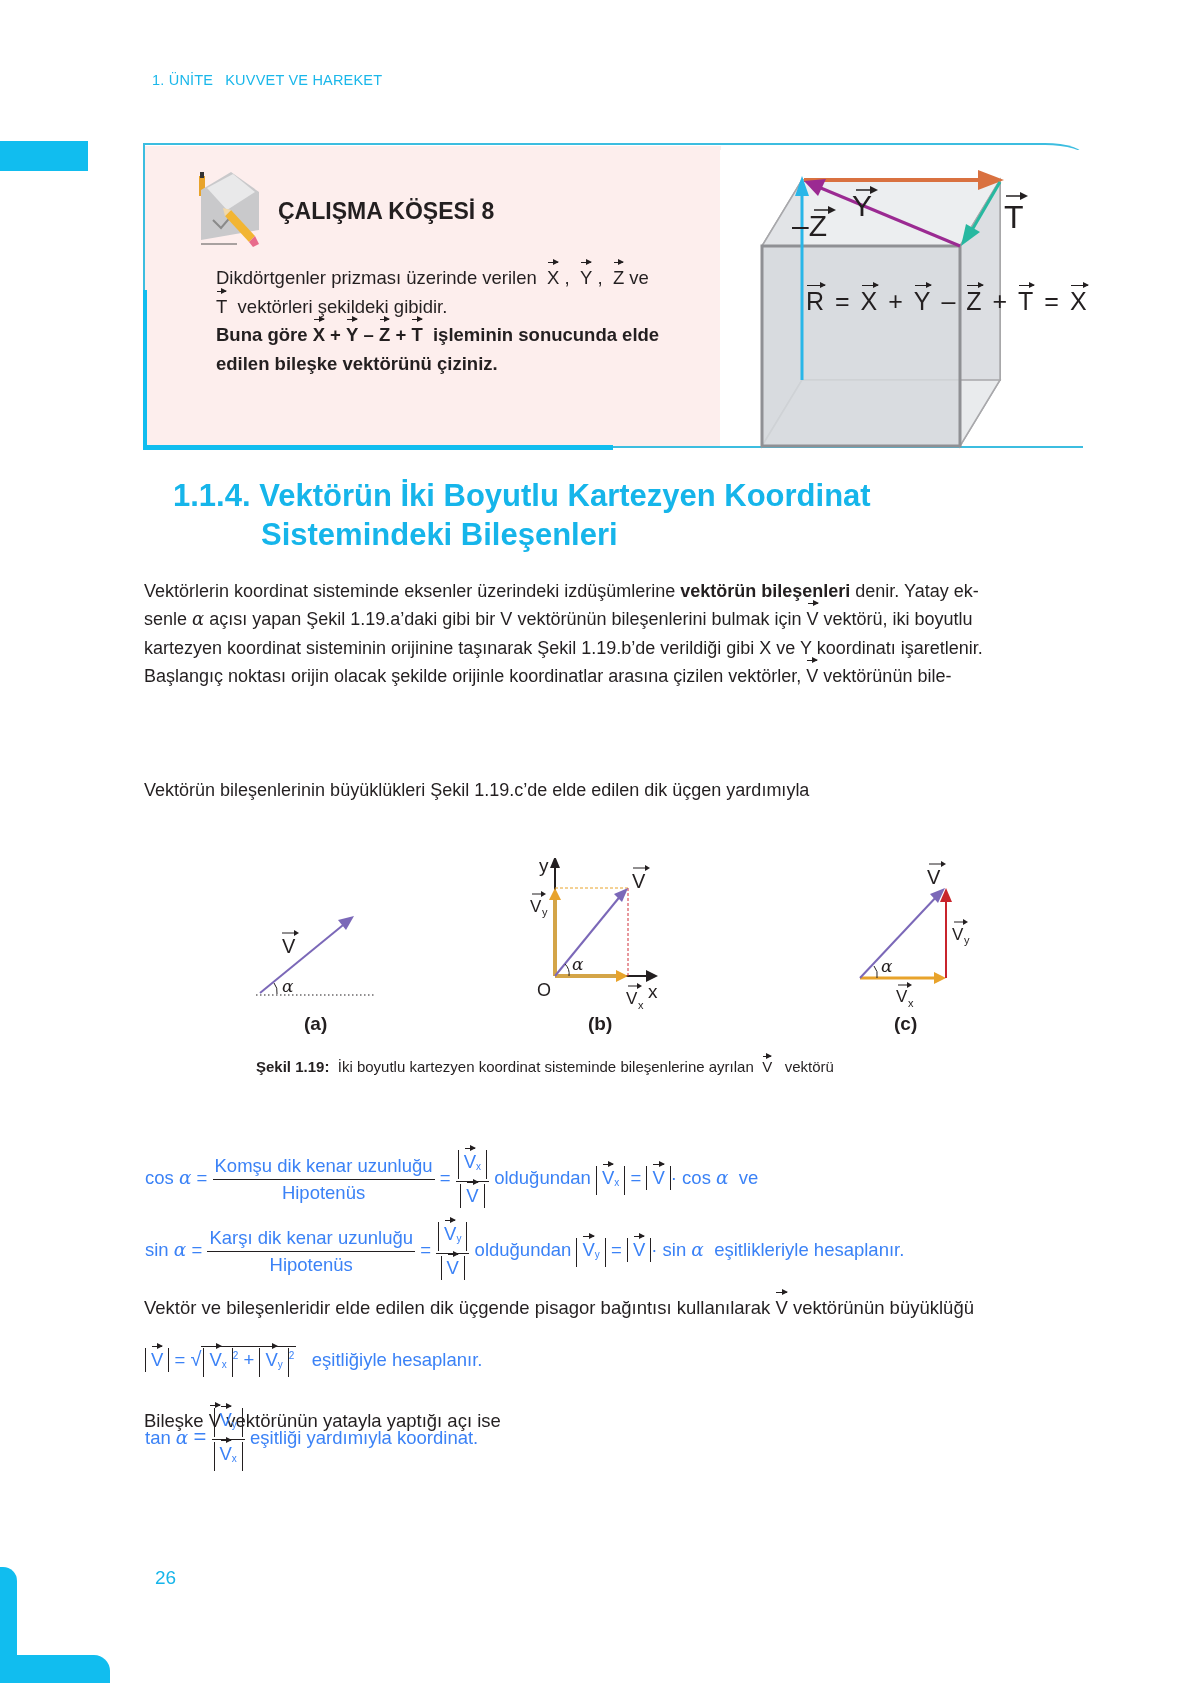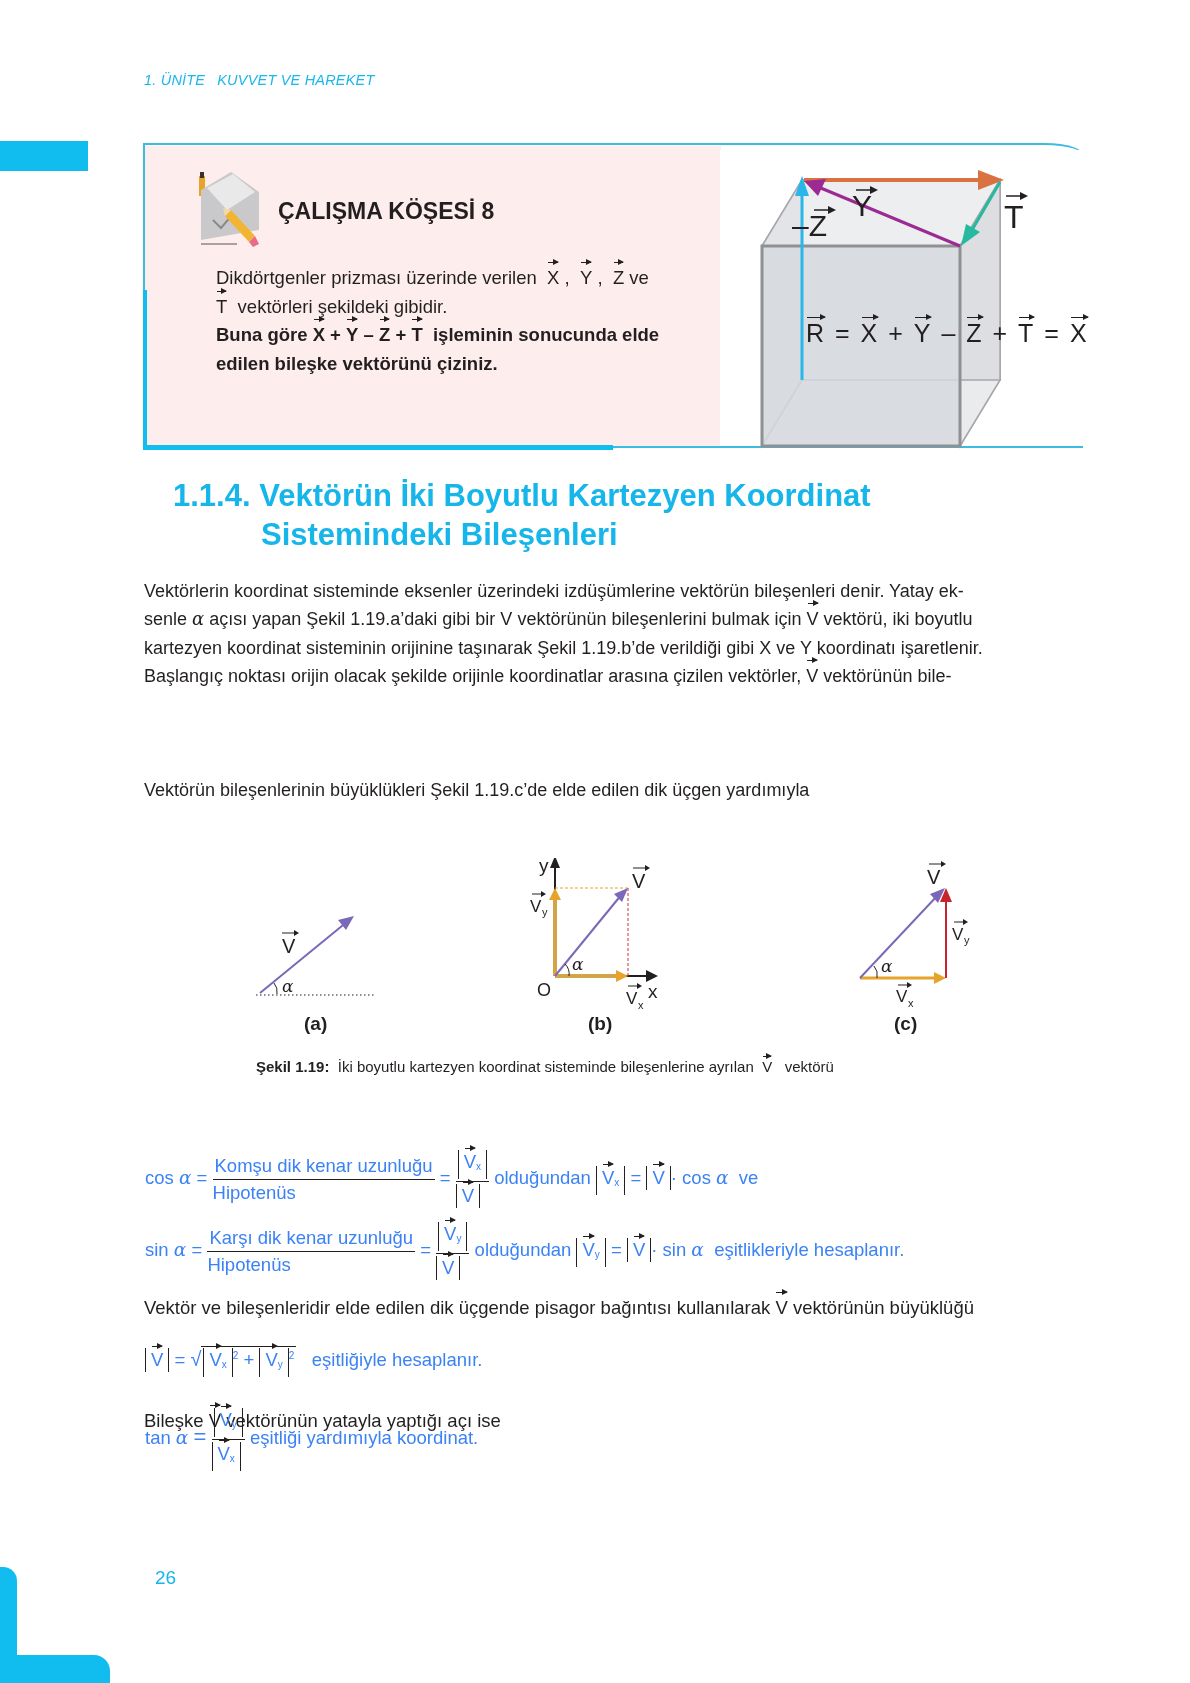--- a/index.html
+++ b/index.html
@@ -1,19 +1,19 @@
 <!DOCTYPE html>
 <html><head>
 <meta charset="utf-8">
 <style>
   html,body{margin:0;padding:0;}
   body{width:1190px;height:1683px;position:relative;background:#ffffff;overflow:hidden;
        font-family:"Liberation Sans",sans-serif;color:#231f20;}
   .abs{position:absolute;}
-  .header{left:144px;top:72px;font-size:14.5px;font-style:italic;color:#1ab7ea;letter-spacing:0.2px;}
+  .header{left:152px;top:72px;font-size:14.5px;color:#1ab7ea;letter-spacing:0.2px;}
   .header .sep{display:inline-block;width:12px;}
   .tab-left{left:0;top:141px;width:88px;height:30px;background:#11bdef;}
   .box-pink{left:145px;top:146px;width:576px;height:300px;background:#fdeeed;}
   .box-top{left:143px;top:143px;width:900px;height:2px;background:#3cbde0;}
   .box-top-curve{left:1040px;top:143px;width:45px;height:14px;border-top:2px solid #3cbde0;border-top-right-radius:40px 14px;}
   .box-left{left:143px;top:143px;width:2px;height:306px;background:#3cbde0;}
   .box-left-thick{left:143px;top:290px;width:4px;height:159px;background:#11bdef;}
   .box-bottom{left:143px;top:446px;width:940px;height:2px;background:#3cbde0;}
   .box-bottom-thick{left:143px;top:445px;width:470px;height:5px;background:#11bdef;}
   .corner-icon{left:197px;top:170px;width:70px;height:80px;}
@@ -21,27 +21,27 @@
   .task{left:216px;top:264px;width:480px;font-size:18.5px;line-height:28.5px;color:#231f20;}
   .task b{font-weight:bold;}
   .vec{position:relative;display:inline-block;}
   .vec::before{content:"";position:absolute;left:1px;right:1px;top:-2px;height:1px;background:#231f20;}
   .vec::after{content:"";position:absolute;right:0px;top:-5px;border-left:6px solid #231f20;border-top:3px solid transparent;border-bottom:3px solid transparent;}
   .cube{left:720px;top:150px;width:420px;height:300px;}
   
   .h2{left:173px;top:476px;font-size:31px;font-weight:bold;color:#16b5ea;line-height:39px;}
   .h2 .l2{display:block;padding-left:88px;}
   .para{left:144px;width:940px;font-size:18px;line-height:28.4px;color:#231f20;}
-  .para b{font-weight:normal;}
+  .para b{font-weight:bold;}
   .para sub{font-size:11px;vertical-align:-3px;}
   .fig{left:230px;top:858px;width:800px;height:200px;}
   .caption{left:256px;top:1058px;font-size:15px;color:#231f20;}
   .caption b{font-weight:bold;}
   .formula{font-size:18.5px;color:#3b82f6;}
-  .frac{display:inline-block;vertical-align:middle;}
+  .frac{display:inline-block;vertical-align:middle;text-align:center;}
   .frac .num{display:block;border-bottom:1.2px solid #231f20;padding:0 2px 2px;}
   .frac .den{display:block;padding-top:2px;}
   .absv{display:inline-block;border-left:1.3px solid #231f20;border-right:1.3px solid #231f20;padding:0 5px;line-height:24px;}
   .absv sub{font-size:10px;vertical-align:-2px;}
   .greek{font-family:"DejaVu Serif",serif;font-style:italic;}
   .pagenum{left:155px;top:1567px;font-size:19px;color:#16b5ea;}
   .bl-vert{left:0;top:1567px;width:17px;height:116px;background:#11bdef;border-top-right-radius:14px;}
   .bl-horiz{left:0;top:1655px;width:110px;height:28px;background:#11bdef;border-top-right-radius:16px;}
 </style>
 </head>
@@ -112,21 +112,21 @@
     <line x1="136" y1="40" x2="152" y2="40" stroke="#231f20" stroke-width="1.5"></line>
       <polygon points="150,36 158,40 150,44"></polygon>
     <text x="72" y="86" font-size="30">–Z</text>
     <line x1="94" y1="60" x2="110" y2="60" stroke="#231f20" stroke-width="1.5"></line>
       <polygon points="108,56 116,60 108,64"></polygon>
     <text x="284" y="78" font-size="32">T</text>
     <line x1="286" y1="46" x2="302" y2="46" stroke="#231f20" stroke-width="1.5"></line>
       <polygon points="300,42 308,46 300,50"></polygon>
   </g>
 </svg>
-<div class="abs" style="left:806px;top:287px;font-size:25px;color:#231f20;letter-spacing:2px;white-space:nowrap;margin-top:32px;">
+<div class="abs" style="left:806px;top:287px;font-size:25px;color:#231f20;letter-spacing:2px;white-space:nowrap;">
   <span class="vec">R</span> <span>=</span> <span class="vec">X</span> <span>+</span> <span class="vec">Y</span> <span>–</span> <span class="vec">Z</span> <span>+</span> <span class="vec">T</span> <span>=</span> <span class="vec">X</span>
 </div>
 
 <div class="abs h2">
   <span>1.1.4.</span> <span>Vektörün İki Boyutlu Kartezyen Koordinat</span>
   <span class="l2">Sistemindeki Bileşenleri</span>
 </div>
 
 <div class="abs para" style="top:577px;">
   <div><span>Vektörlerin koordinat sisteminde eksenler üzerindeki izdüşümlerine </span><b>vektörün bileşenleri</b><span> denir. Yatay ek-</span></div>

